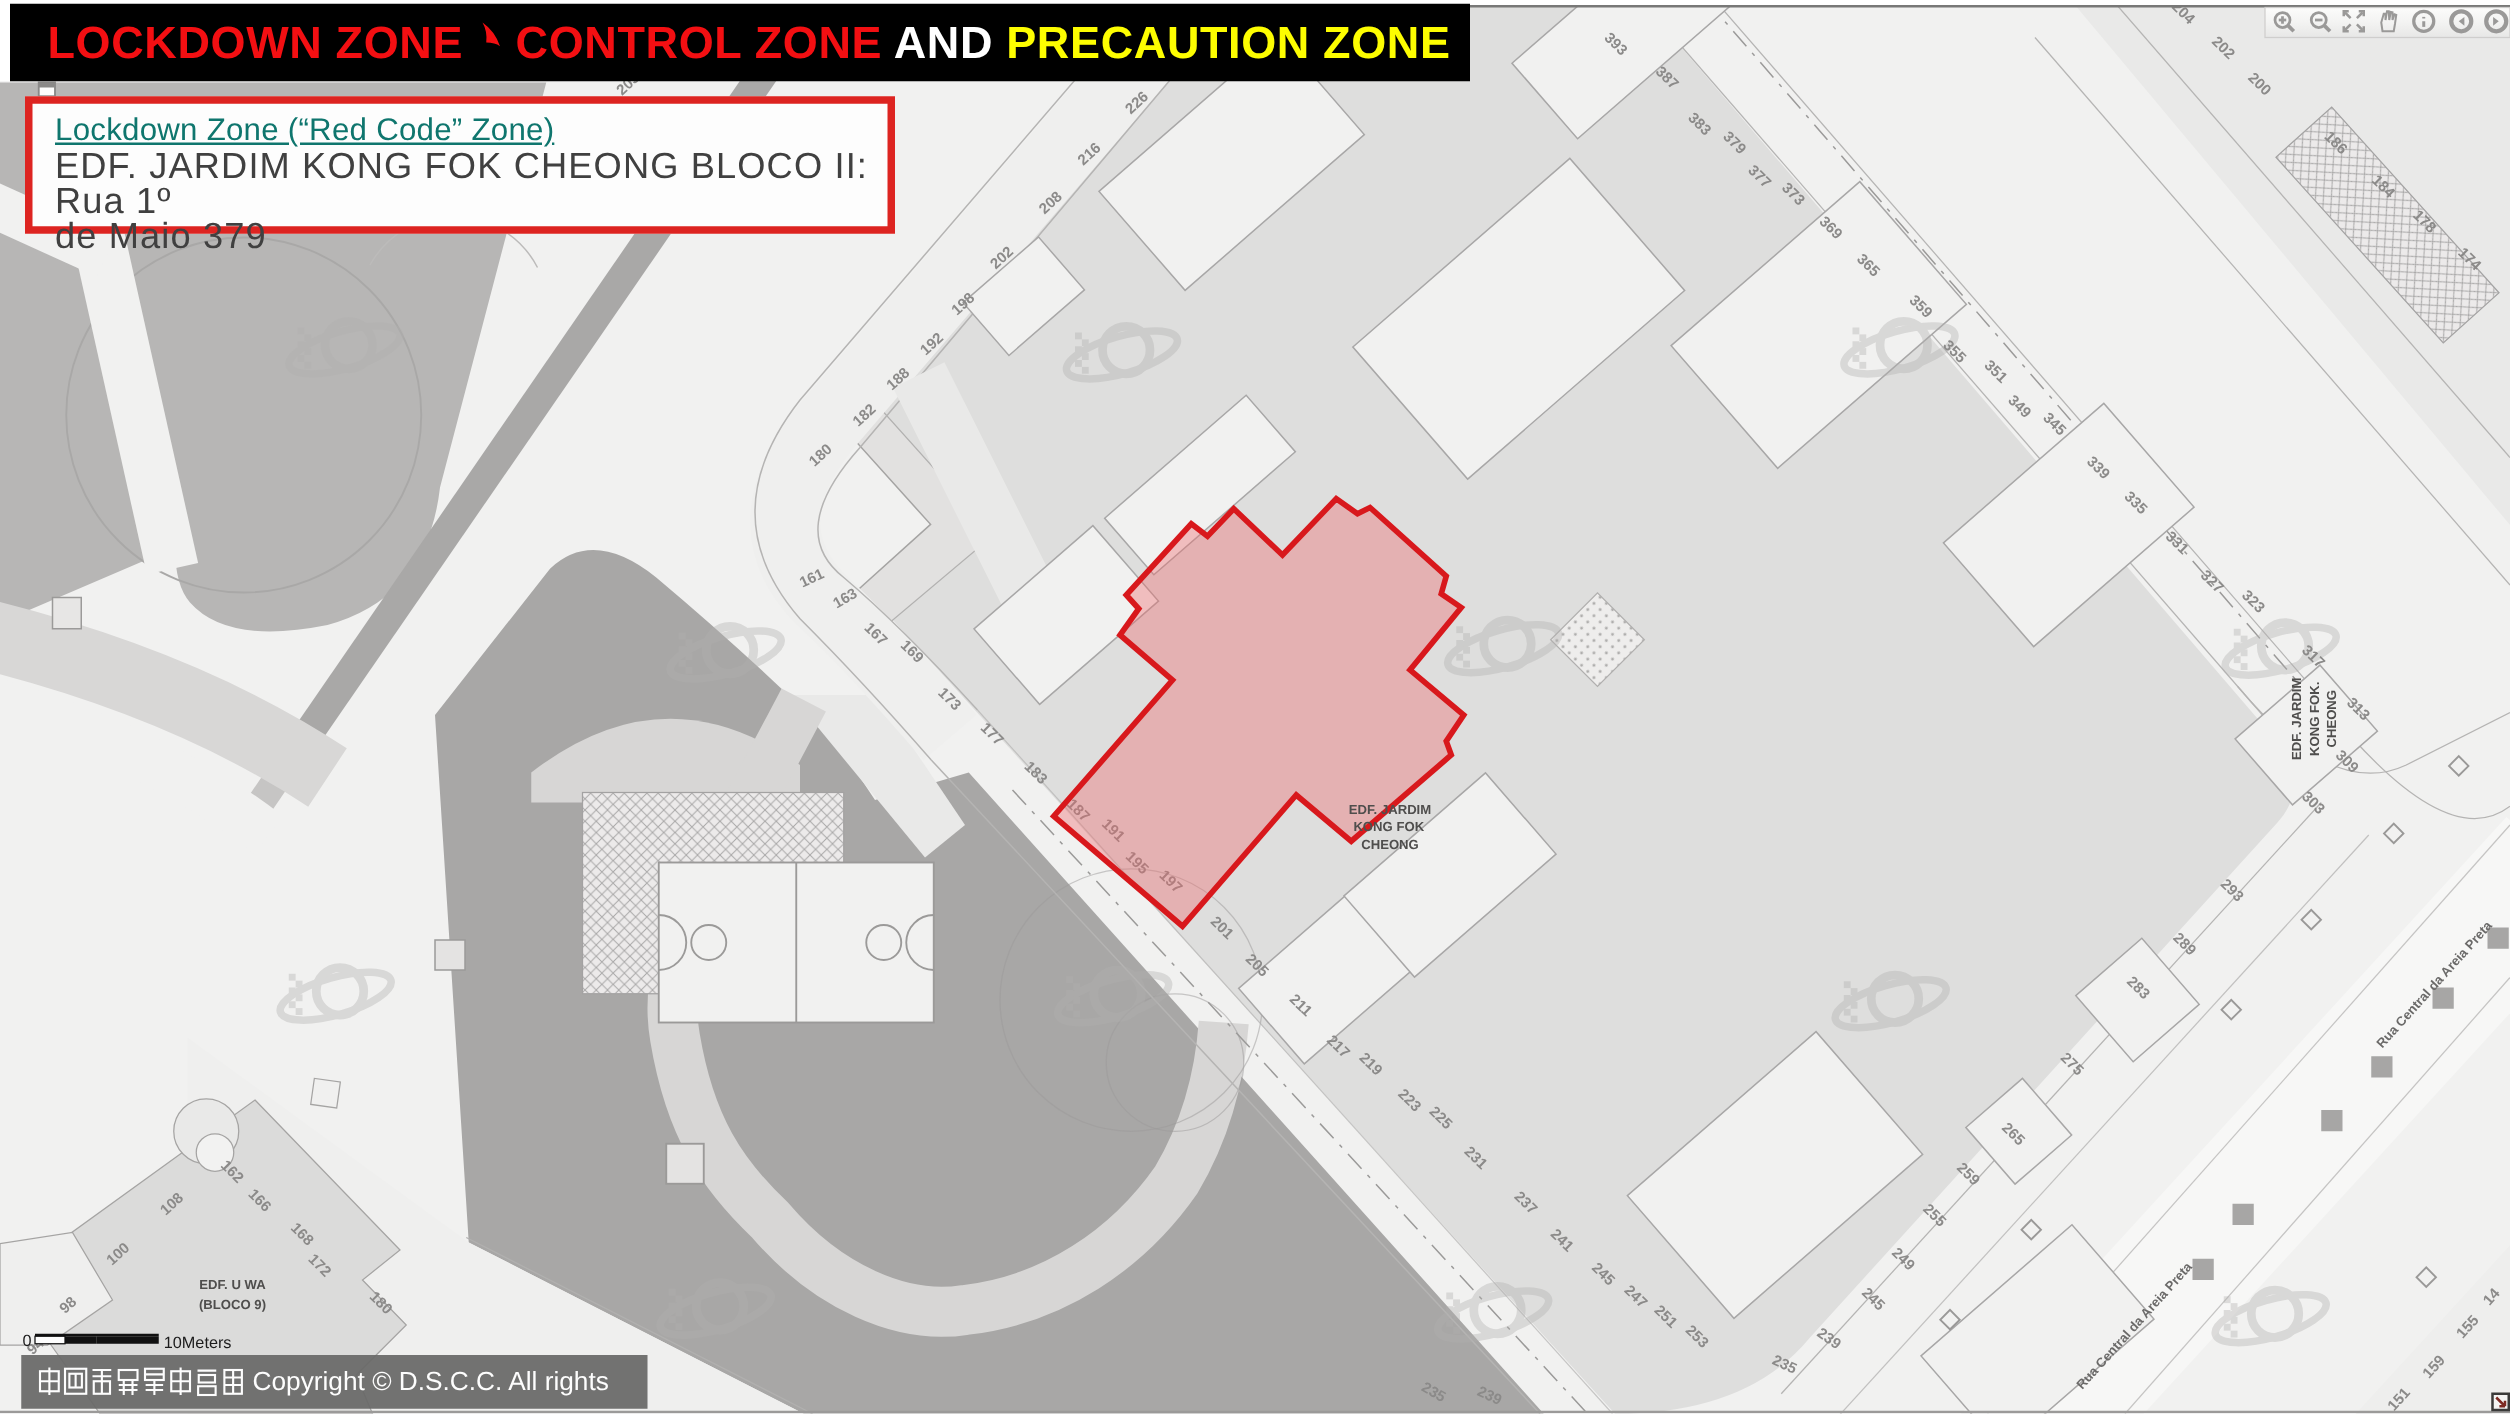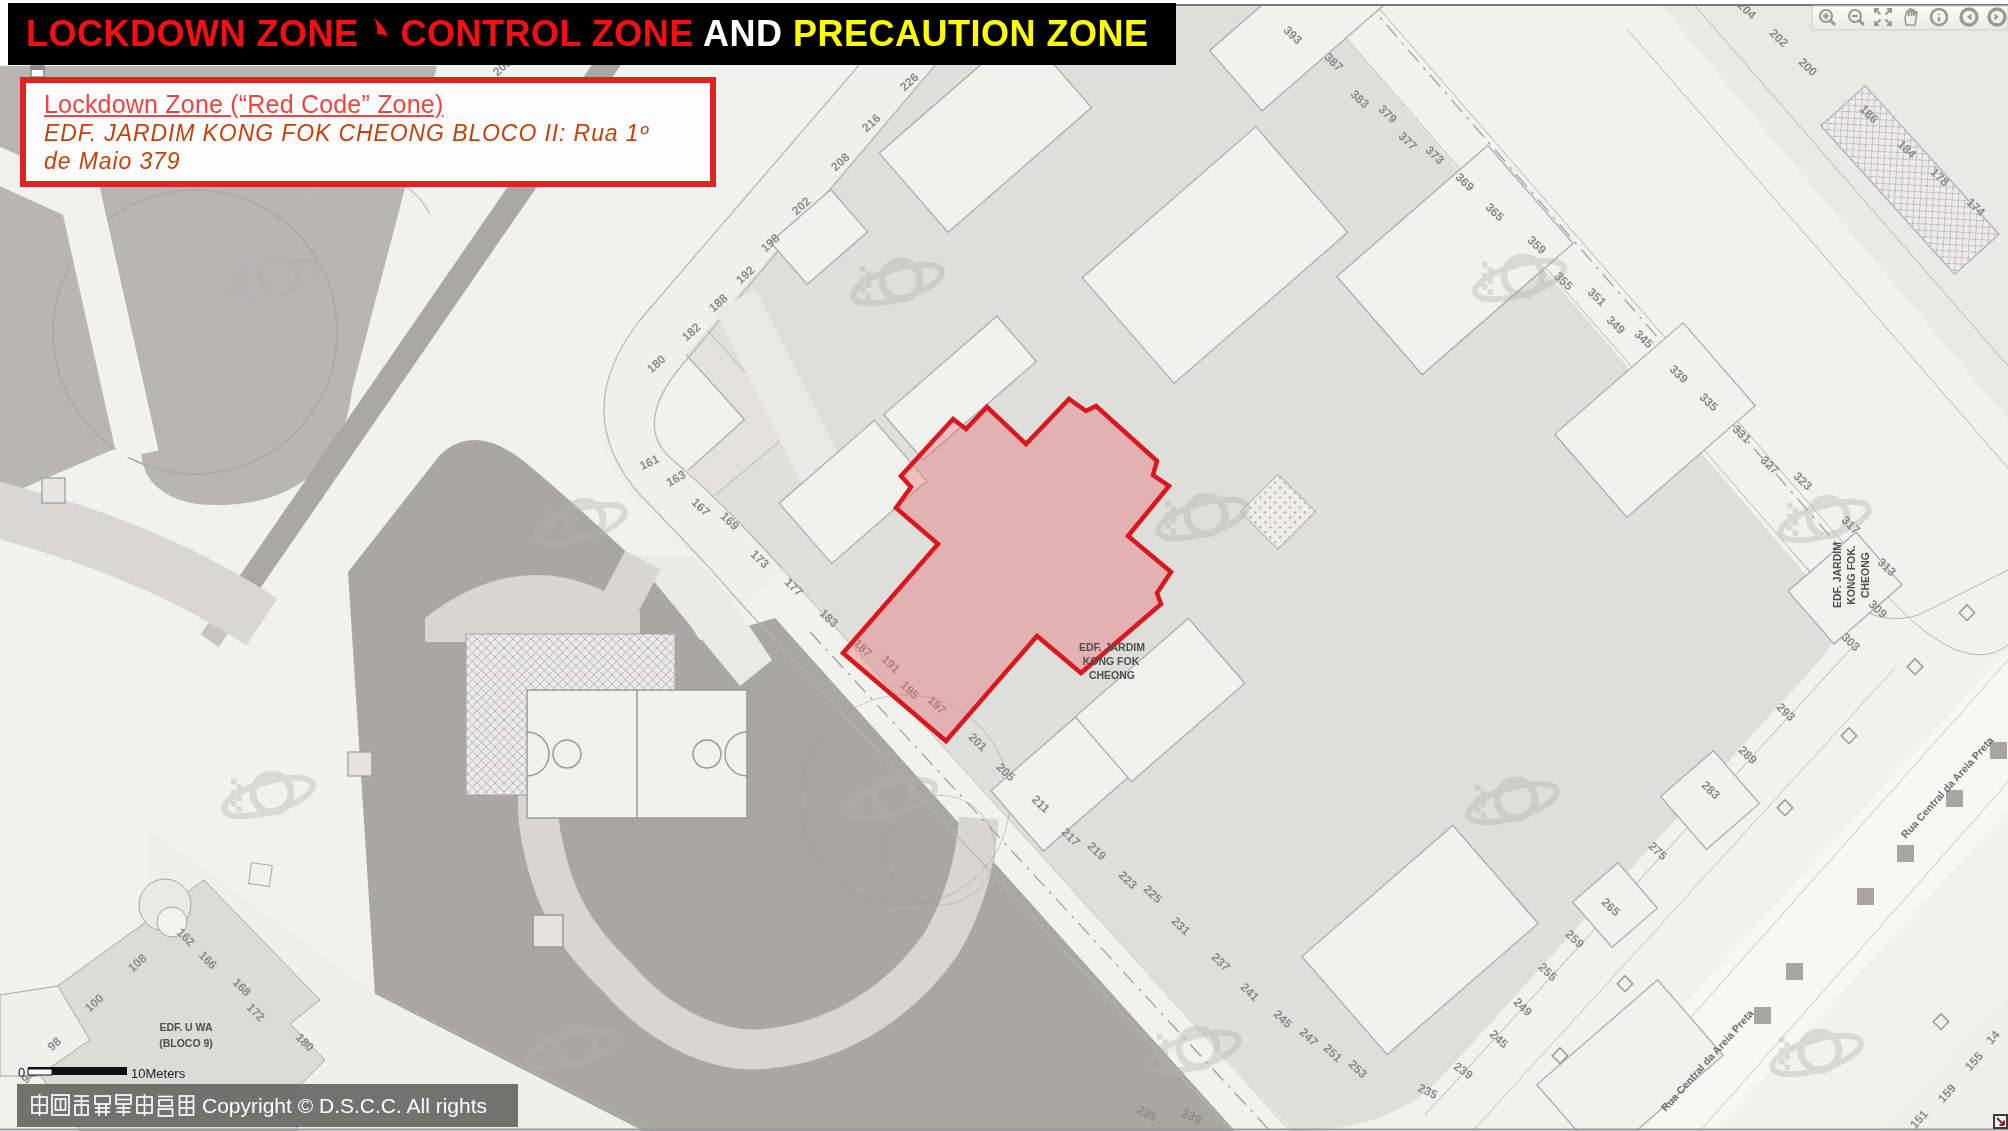--- a/index.html
+++ b/index.html
@@ -1,24 +1,24 @@
 <!DOCTYPE html>
 <html><head>
 <meta charset="utf-8">
 <style>
   html,body{margin:0;padding:0;background:#ffffff;font-family:"Liberation Sans",sans-serif;}
   #page{position:relative;width:2008px;height:1131px;overflow:hidden;background:#ffffff;}
   #map{position:absolute;left:0;top:0;}
   #banner{position:absolute;left:8px;top:3px;width:1168px;height:62px;background:#000;color:#fff;
-    font-weight:bold;font-size:36px;line-height:62px;white-space:nowrap;padding-left:18px;box-sizing:border-box;letter-spacing:0.5px;}
+    font-weight:bold;font-size:36px;line-height:62px;white-space:nowrap;padding-left:30px;box-sizing:border-box;letter-spacing:0.5px;}
   #banner .r{color:#f30f12;} #banner .y{color:#fdfd00;} #banner .w{color:#ffffff;}
   #infobox{position:absolute;left:20px;top:77px;width:696px;height:110px;box-sizing:border-box;
     border:6px solid #dd2421;background:#fdfdfd;padding:7px 0 0 18px;}
-  #infobox .t1{font-size:25px;color:#ef4444;text-decoration:underline;line-height:29px;letter-spacing:0.2px;}
-  #infobox .t2{font-size:23px;color:#c2410c;line-height:28px;letter-spacing:0.9px;font-style:italic;}
+  #infobox .t1{font-size:25px;color:#0f766e;text-decoration:underline;line-height:29px;letter-spacing:0.2px;}
+  #infobox .t2{font-size:29px;color:#404040;line-height:28px;letter-spacing:0.9px;}
   #copybar{position:absolute;left:17px;top:1084px;width:501px;height:43px;background:rgba(104,104,103,0.93);}
   #copybar span{position:absolute;left:185px;top:0px;line-height:43px;color:#fdfdfd;font-size:21px;}
 </style>
 </head>
 <body>
 <div id="page">
 <svg id="map" width="2008" height="1131" viewBox="0 0 2008 1131" xmlns="http://www.w3.org/2000/svg">
 <defs>
   <pattern id="xhatch" width="9" height="9" patternUnits="userSpaceOnUse">
     <path d="M0,9 L9,0 M0,0 L9,9" stroke="#a9a8a8" stroke-width="0.8" fill="none"></path>

